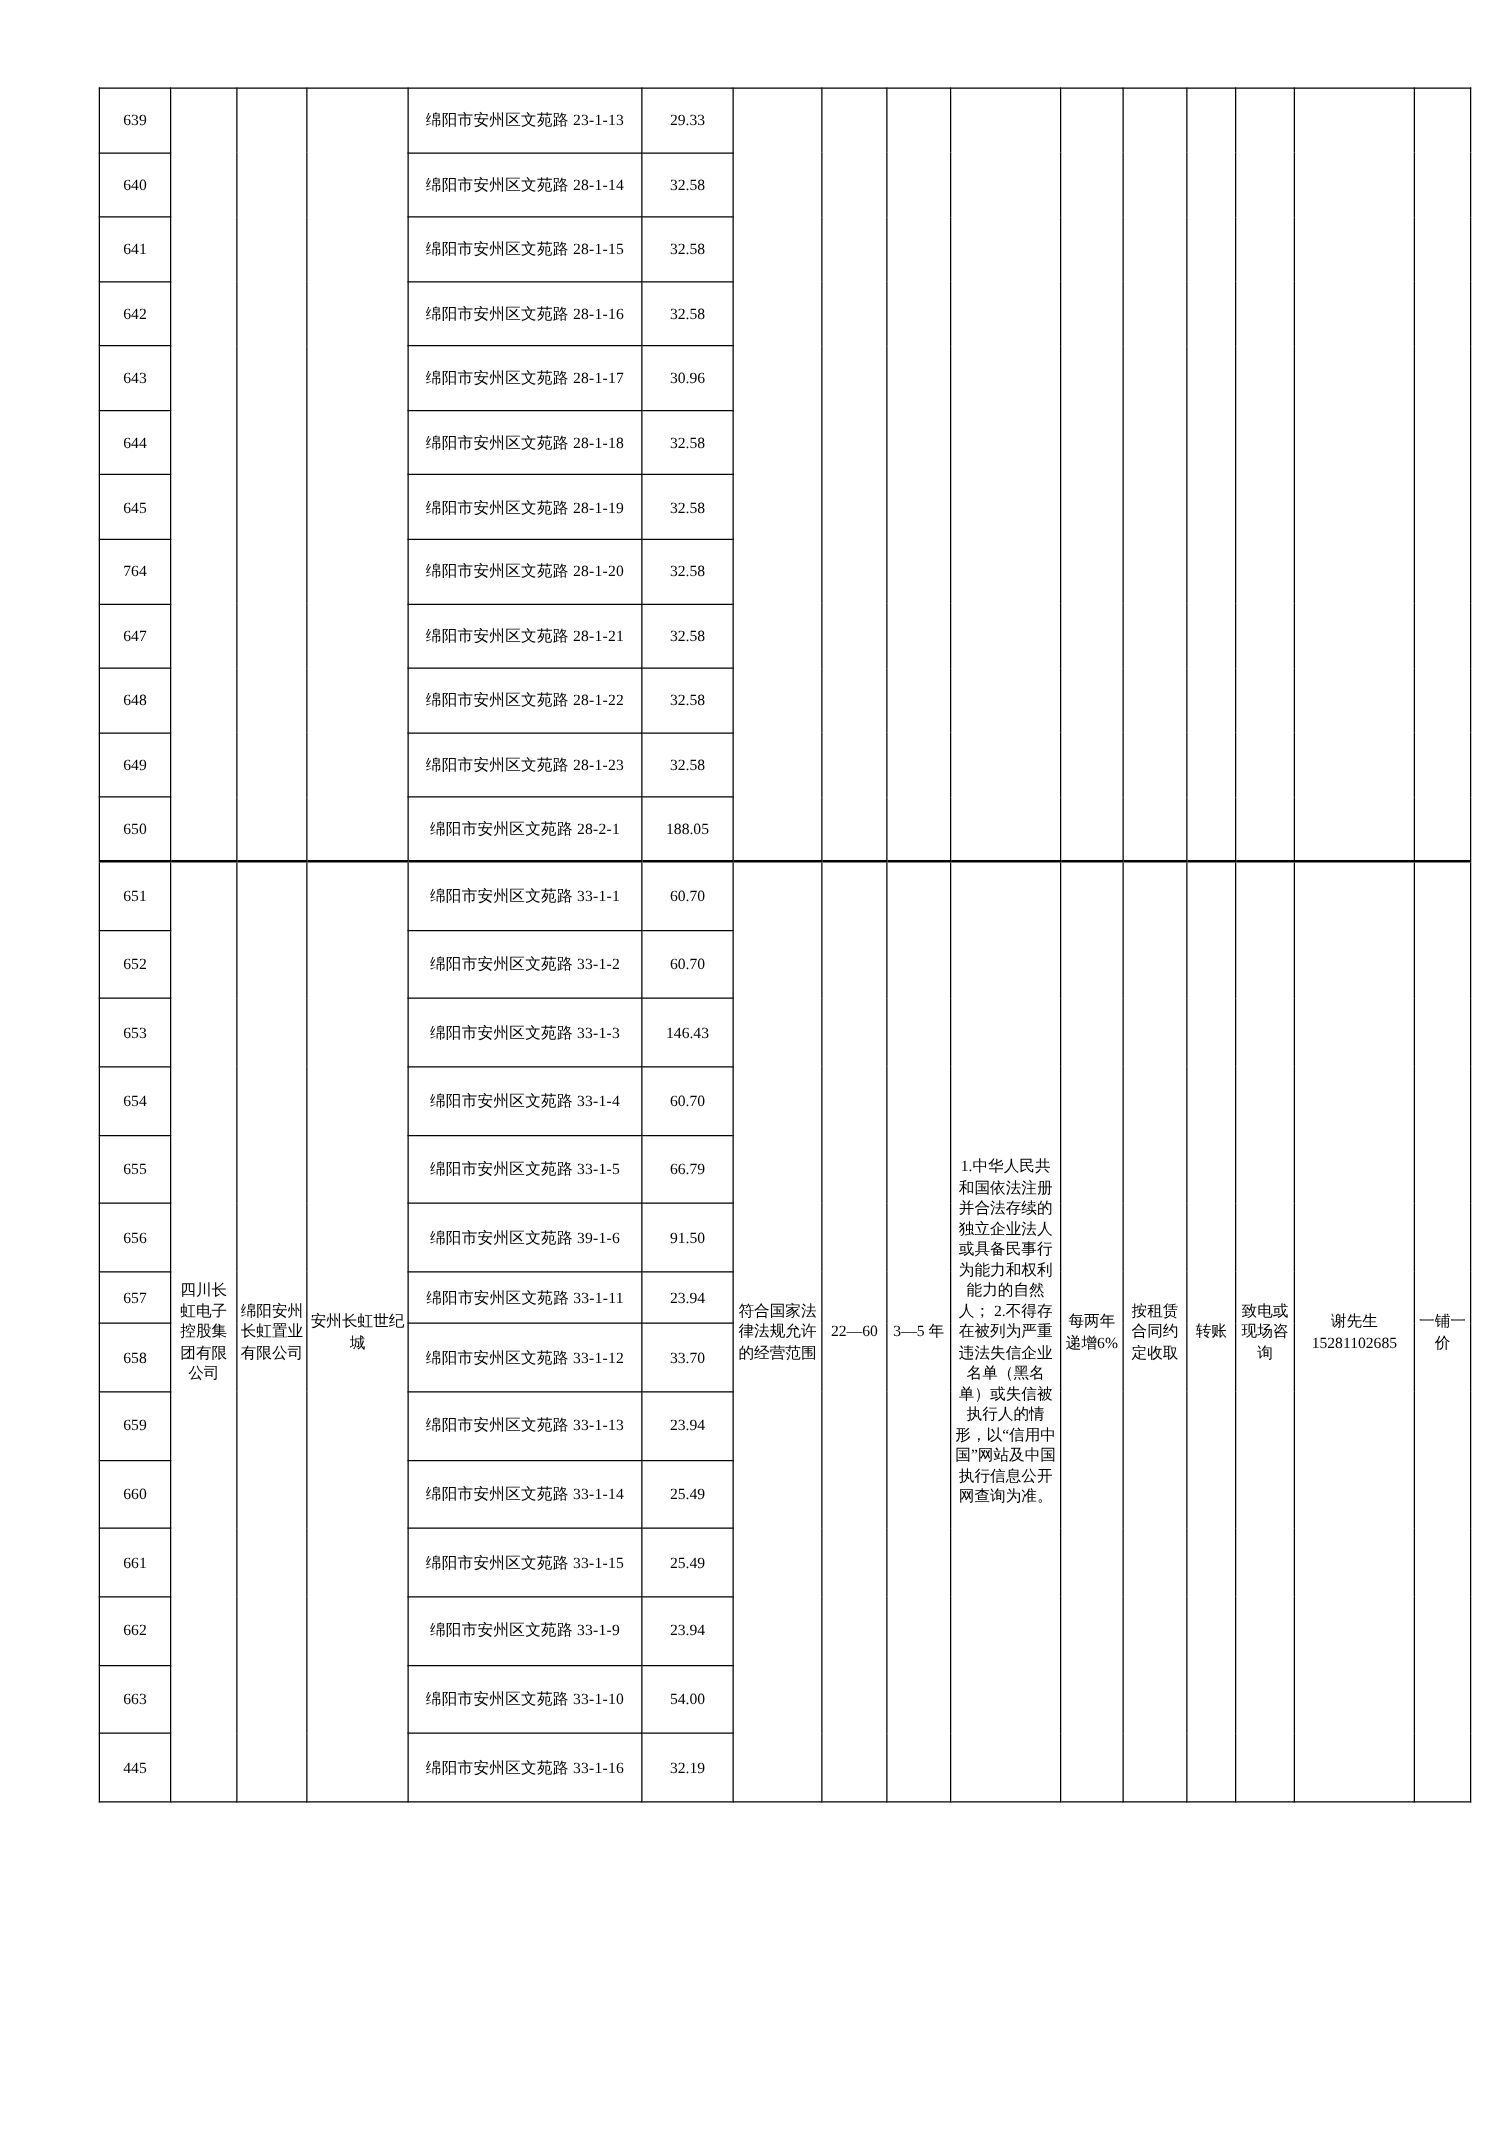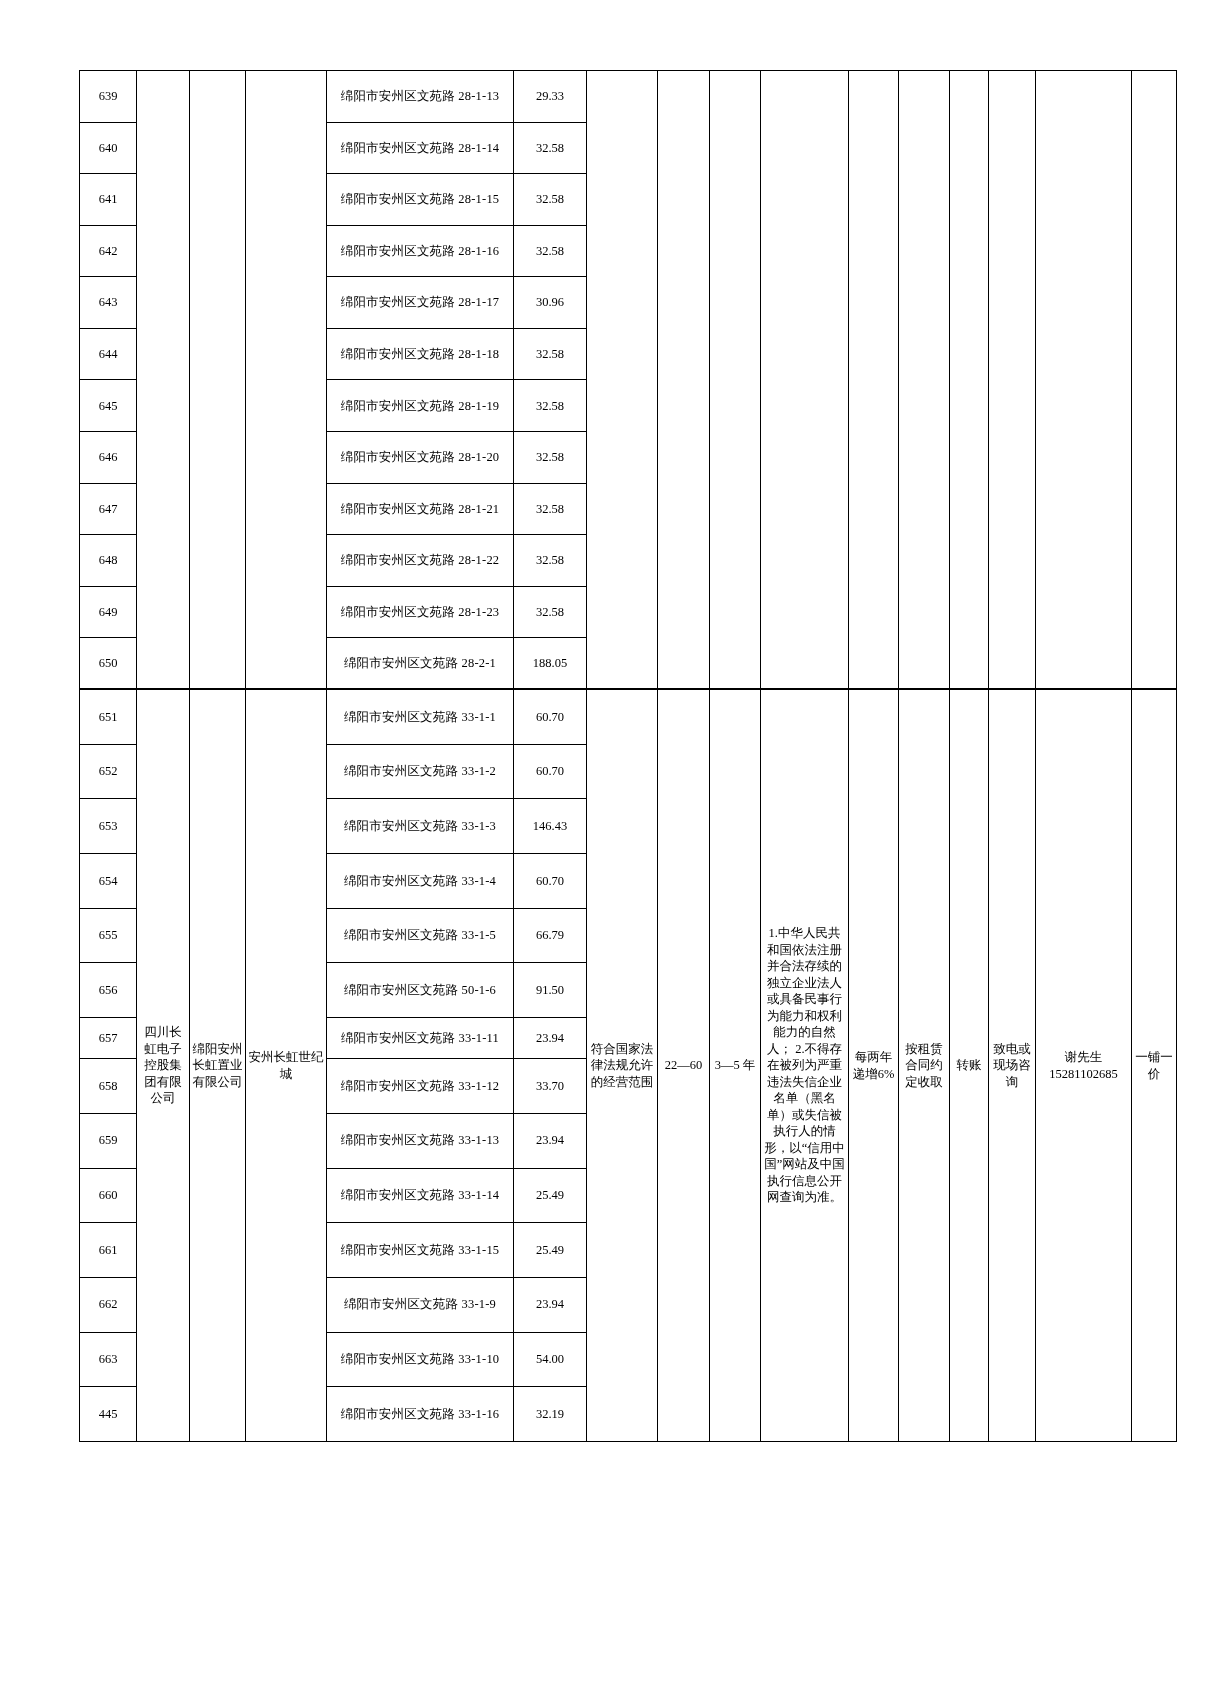--- a/index.html
+++ b/index.html
@@ -104,21 +104,21 @@
         <col style="width:96px">
         <col style="width:45px">
       </colgroup>
       <tbody>
 
         <tr style="height:50px">
           <td class="idx">639</td>
           <td class="blank" rowspan="12"></td>
           <td class="blank" rowspan="12"></td>
           <td class="blank" rowspan="12"></td>
-          <td class="addr">绵阳市安州区文苑路 28-1-13</td>
+          <td class="addr">绵阳市安州区文苑路 23-1-13</td>
           <td class="area">29.33</td>
           <td class="blank" rowspan="12"></td>
           <td class="blank" rowspan="12"></td>
           <td class="blank" rowspan="12"></td>
           <td class="blank" rowspan="12"></td>
           <td class="blank" rowspan="12"></td>
           <td class="blank" rowspan="12"></td>
           <td class="blank" rowspan="12"></td>
           <td class="blank" rowspan="12"></td>
           <td class="blank" rowspan="12"></td>
@@ -148,21 +148,21 @@
           <td class="idx">644</td>
           <td class="addr">绵阳市安州区文苑路 28-1-18</td>
           <td class="area">32.58</td>
         </tr>
         <tr style="height:50px">
           <td class="idx">645</td>
           <td class="addr">绵阳市安州区文苑路 28-1-19</td>
           <td class="area">32.58</td>
         </tr>
         <tr style="height:50px">
-          <td class="idx">646</td>
+          <td class="idx">764</td>
           <td class="addr">绵阳市安州区文苑路 28-1-20</td>
           <td class="area">32.58</td>
         </tr>
         <tr style="height:50px">
           <td class="idx">647</td>
           <td class="addr">绵阳市安州区文苑路 28-1-21</td>
           <td class="area">32.58</td>
         </tr>
         <tr style="height:50px">
           <td class="idx">648</td>
@@ -217,21 +217,21 @@
           <td class="addr">绵阳市安州区文苑路 33-1-4</td>
           <td class="area">60.70</td>
         </tr>
         <tr style="height:53px">
           <td class="idx">655</td>
           <td class="addr">绵阳市安州区文苑路 33-1-5</td>
           <td class="area">66.79</td>
         </tr>
         <tr style="height:53px">
           <td class="idx">656</td>
-          <td class="addr">绵阳市安州区文苑路 50-1-6</td>
+          <td class="addr">绵阳市安州区文苑路 39-1-6</td>
           <td class="area">91.50</td>
         </tr>
         <tr style="height:40px">
           <td class="idx">657</td>
           <td class="addr">绵阳市安州区文苑路 33-1-11</td>
           <td class="area">23.94</td>
         </tr>
         <tr style="height:53px">
           <td class="idx">658</td>
           <td class="addr">绵阳市安州区文苑路 33-1-12</td>

